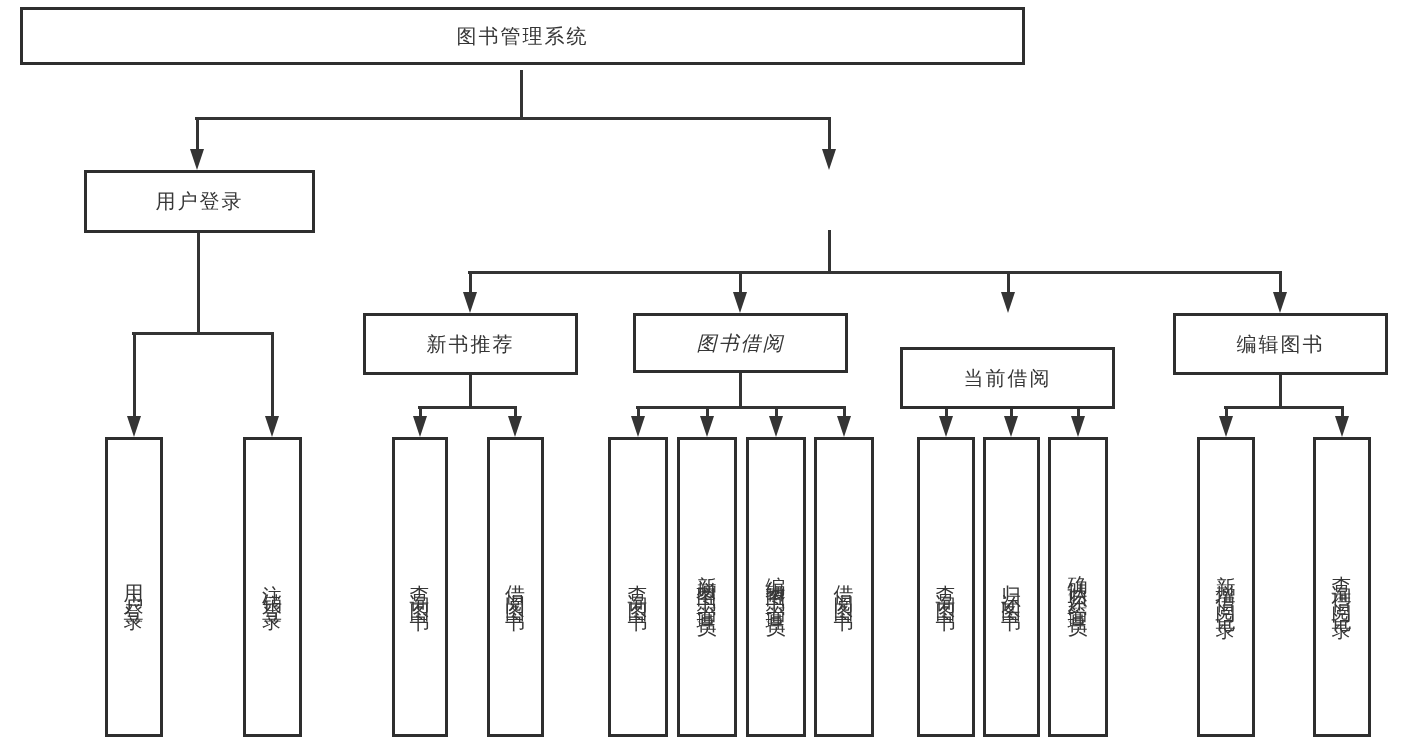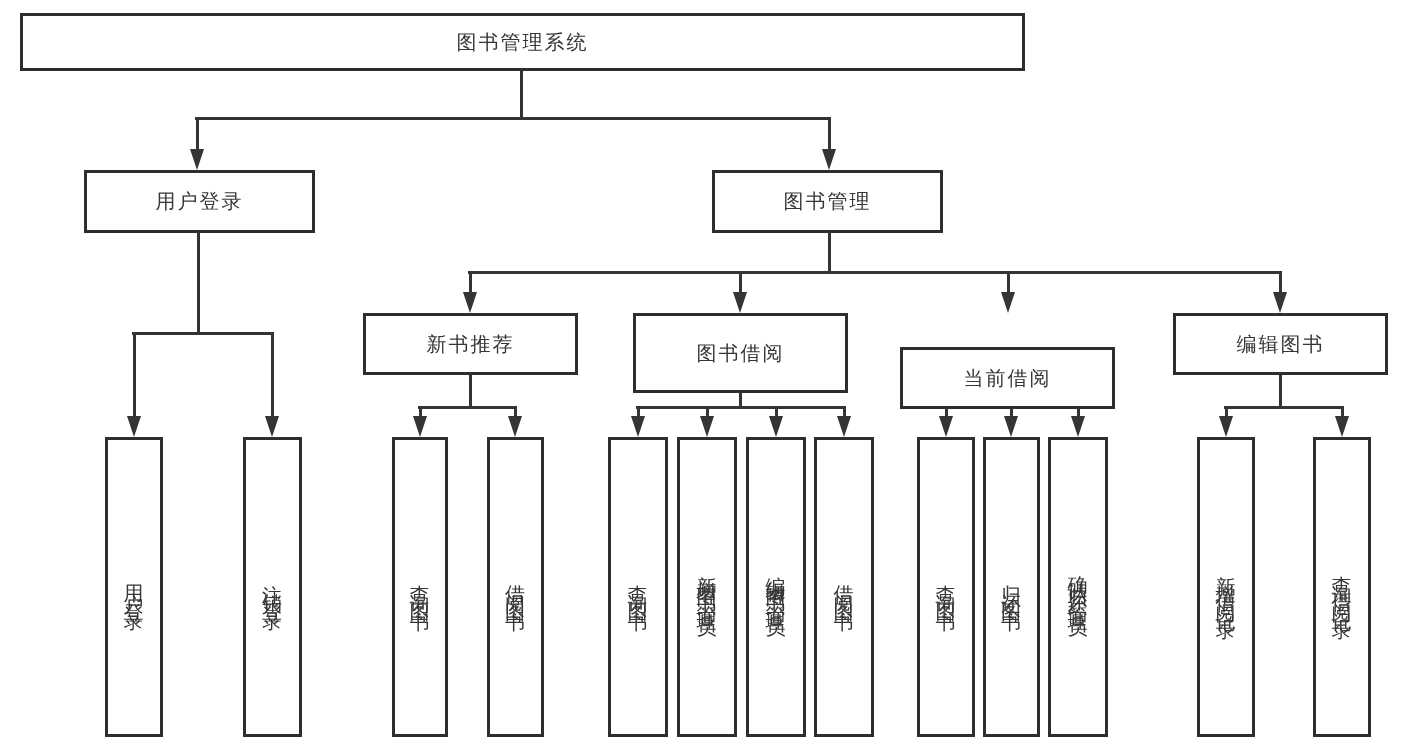--- a/index.html
+++ b/index.html
@@ -101,27 +101,26 @@
       <div class="arrow" style="left: 700px; top: 416px; border-top-color: rgb(52, 52, 52);"></div>
       <div class="arrow" style="left: 769px; top: 416px; border-top-color: rgb(52, 52, 52);"></div>
       <div class="arrow" style="left: 837px; top: 416px; border-top-color: rgb(52, 52, 52);"></div>
       <div class="arrow" style="left: 939px; top: 416px; border-top-color: rgb(52, 52, 52);"></div>
       <div class="arrow" style="left: 1004px; top: 416px; border-top-color: rgb(52, 52, 52);"></div>
       <div class="arrow" style="left: 1071px; top: 416px; border-top-color: rgb(52, 52, 52);"></div>
       <div class="arrow" style="left: 1219px; top: 416px; border-top-color: rgb(52, 52, 52);"></div>
       <div class="arrow" style="left: 1335px; top: 416px; border-top-color: rgb(52, 52, 52);"></div>
     </div>
 
-  <div class="box" style="left:20px;top:13px;width:1005px;height:58px;">图书管理系统</div>
+  <div class="box" style="left:20px;top:7px;width:1005px;height:58px;">图书管理系统</div>
 
   <div class="box" style="left:84px;top:170px;width:231px;height:63px;">用户登录</div>
-  <div class="box" style="left:712px;top:170px;width:231px;height:63px;">图书管理</div>
 
   <div class="box" style="left:363px;top:313px;width:215px;height:62px;">新书推荐</div>
-  <div class="box" style="left:633px;top:313px;width:215px;height:80px;">图书借阅</div>
+  <div class="box" style="left:633px;top:313px;width:215px;height:60px;font-style:italic;">图书借阅</div>
   <div class="box" style="left:900px;top:313px;width:215px;height:62px;margin-top:34px;">当前借阅</div>
   <div class="box" style="left:1173px;top:313px;width:215px;height:62px;">编辑图书</div>
 
   <div class="box vbox" style="left:105px;top:437px;width:58px;height:300px;">用户登录</div>
   <div class="box vbox" style="left:243px;top:437px;width:59px;height:300px;">注销登录</div>
 
   <div class="box vbox" style="left:392px;top:437px;width:56px;height:300px;">查询图书</div>
   <div class="box vbox" style="left:487px;top:437px;width:57px;height:300px;">借阅图书</div>
 
   <div class="box vbox" style="left:608px;top:437px;width:60px;height:300px;">查询图书</div>

